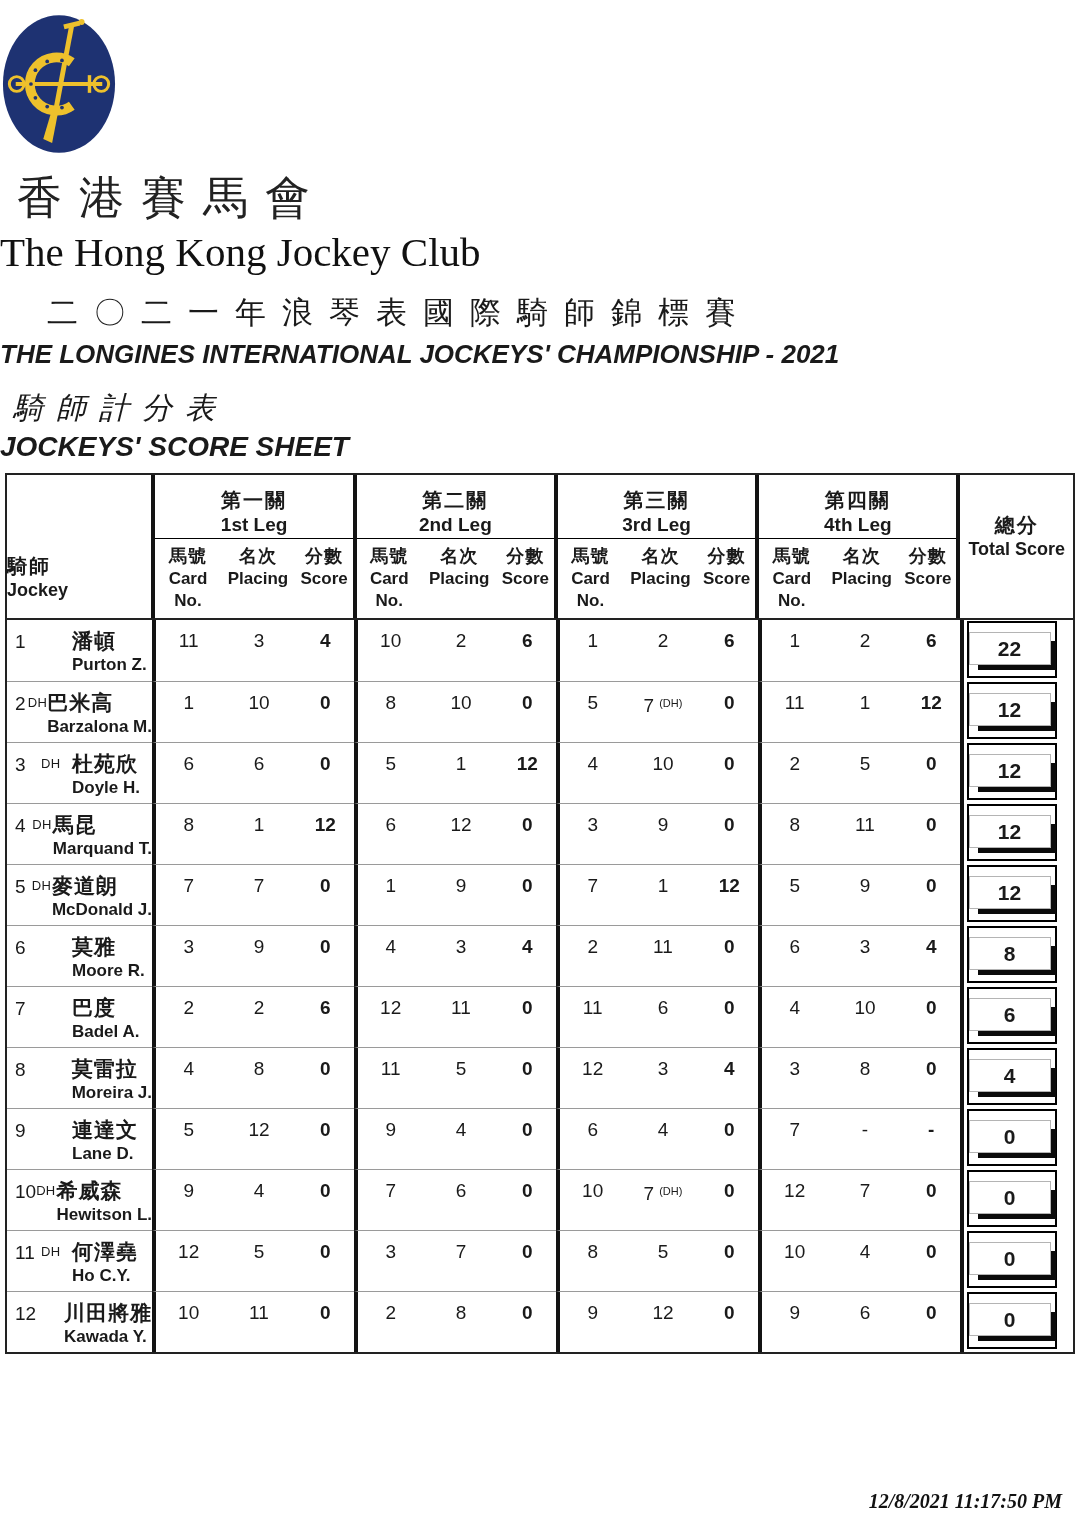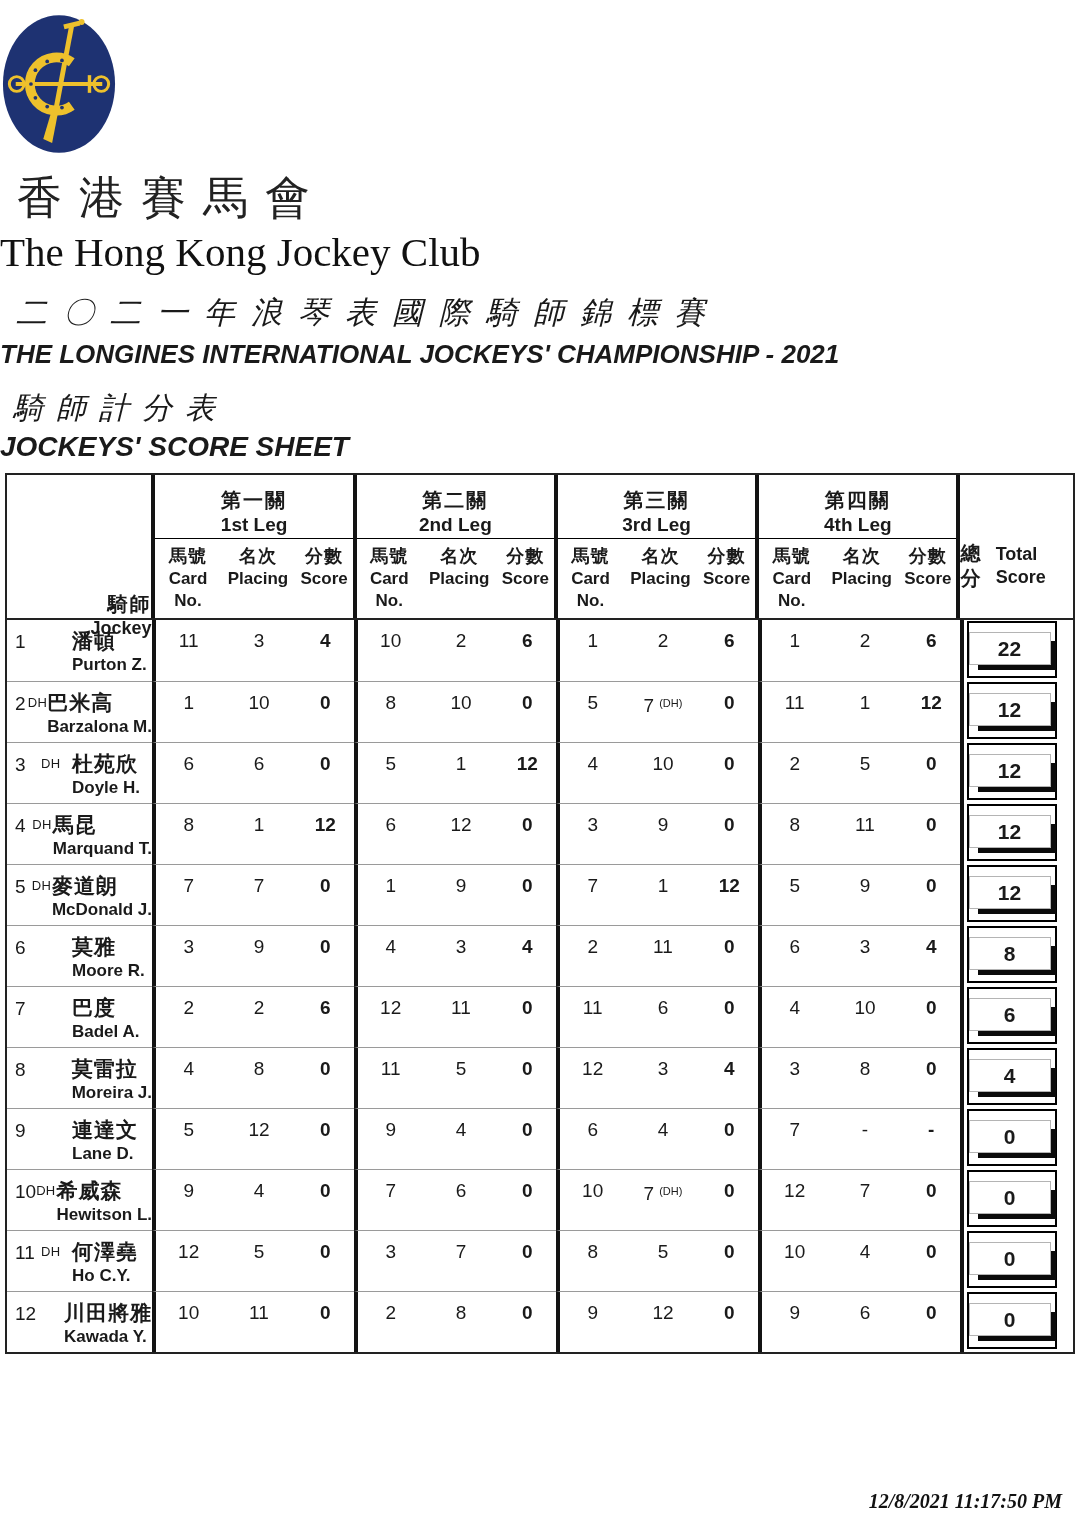--- a/index.html
+++ b/index.html
@@ -4,39 +4,39 @@
 <style>
   html,body { margin:0; padding:0; background:#e8e8e8; }
   .page {
     position:relative; width:1080px; height:1532px; background:#ffffff;
     margin:0 auto; font-family:"Liberation Sans", sans-serif; color:#1a1a1a; overflow:hidden;
   }
   .hdr { }
   .logo-wrap { padding-top:12px; }
   .club-zh { margin-top:8px; font-size:45px; font-weight:500; letter-spacing:17px; padding-left:17px; color:#222; }
   .club-en { font-family:"Liberation Serif", serif; font-size:41px; margin-top:0px; color:#111; }
-  .event-zh { margin-top:16px; font-size:31px; font-style:italic; font-weight:500; letter-spacing:16px; padding-left:16px; }
+  .event-zh { margin-top:16px; font-size:31px; font-weight:500; letter-spacing:16px; padding-left:16px;margin-left:31px; }
   .event-en { margin-top:5px; font-size:26px; font-weight:700; font-style:italic; letter-spacing:0px; }
   .sheet-zh { margin-top:18px; font-size:30px; font-style:italic; font-weight:500; letter-spacing:13px; padding-left:13px; }
   .sheet-en { margin-top:2px; font-size:28px; font-weight:700; font-style:italic; }
 
   .tbl { width:1070px; margin:10px auto 0 auto; border:2px solid #222; box-sizing:border-box; }
   .tbl-head { display:flex; height:143px; border-bottom:2px solid #222; }
-  .head-jockey { width:145px; box-sizing:border-box; display:flex; flex-direction:column; align-items:flex-end; padding-top:117px; }
+  .head-jockey { width:145px; box-sizing:border-box; display:flex; flex-direction:column; align-items:flex-start; padding-top:79px; }
   .hj-zh { font-size:20px; font-weight:700; line-height:25px; letter-spacing:2px; }
   .hj-en { font-size:18px; font-weight:700; line-height:23px; }
   .head-leg { width:202px; box-sizing:border-box; border-left:4px solid #131313; }
   .leg-title { height:64px; box-sizing:border-box; border-bottom:1px solid #000000; text-align:center; padding-top:13px; }
   .lt-zh { font-size:20px; font-weight:700; line-height:25px; letter-spacing:2px; }
   .lt-en { font-size:19px; font-weight:700; line-height:23px; }
   .leg-sub { height:78px; display:grid; grid-template-columns:33% 38% 29%; align-content:center; }
   .sub { text-align:center; }
   .s-zh { font-size:18px; font-weight:700; line-height:23px; letter-spacing:1px; }
   .s-en { font-size:17px; font-weight:700; line-height:22px; }
-  .head-total { width:117px; box-sizing:border-box; border-left:4px solid #131313; display:flex; flex-direction:row; align-items:center; padding-top:38px; }
+  .head-total { width:117px; box-sizing:border-box; border-left:4px solid #131313; display:flex; flex-direction:column; align-items:center; padding-top:38px; }
 
   .row { display:flex; height:61px; }
   .row:not(:first-child) .c-jockey, .row:not(:first-child) .c-leg { border-top:1px solid #9a9a9a; }
   .c-jockey { width:145px; box-sizing:border-box; display:flex; padding:8px 0 0 8px; }
   .rank { width:26px; font-size:19px; padding-top:3px; }
   .dh { width:31px; font-size:13px; padding-top:5px; letter-spacing:0.3px; }
   .names { flex:1; }
   .n-zh { font-size:21px; font-weight:700; line-height:25px; letter-spacing:1px; white-space:nowrap; }
   .n-en { font-size:17px; font-weight:700; line-height:23px; white-space:nowrap; }
   .c-leg { width:202px; box-sizing:border-box; border-left:4px solid #131313; display:grid;

